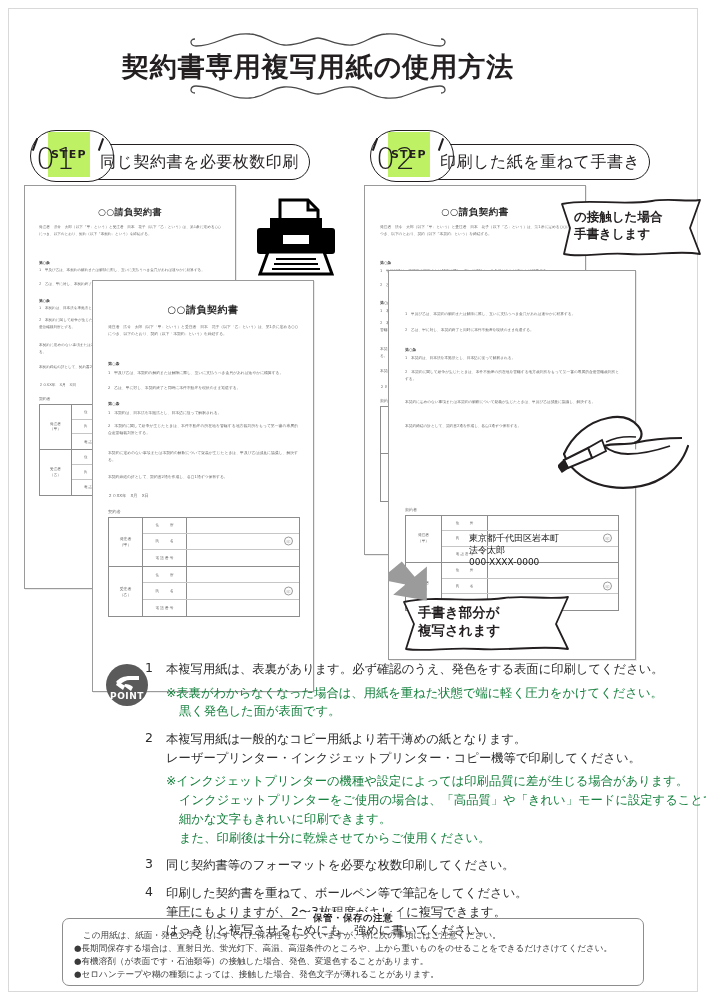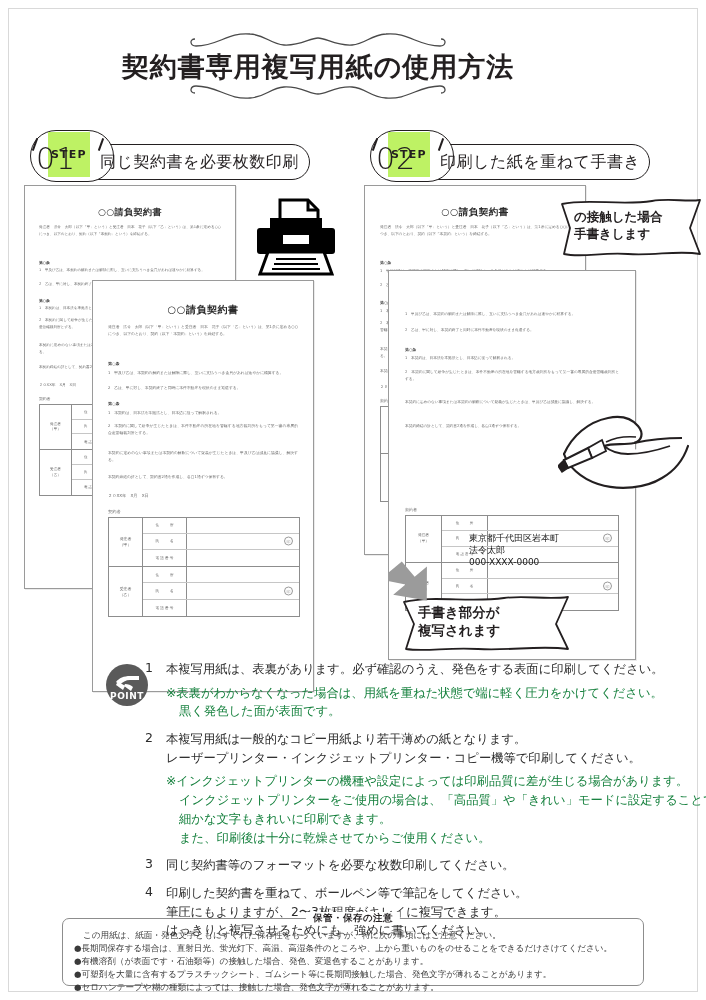--- a/index.html
+++ b/index.html
@@ -523,16 +523,15 @@
     </div>
   </div>
 </div>
 
 <div class="caution">
   <div class="caution-title">保管・保存の注意</div>
   <div class="caution-body">
     <div class="caution-line indent">この用紙は、紙面・発色文字ともにすぐれた保存性をもっていますが、特に次の事項にはご注意ください。</div>
     <div class="caution-line">●長期間保存する場合は、直射日光、蛍光灯下、高温、高湿条件のところや、上から重いものをのせることをできるだけさけてください。</div>
     <div class="caution-line">●有機溶剤（が表面です・石油類等）の接触した場合、発色、変退色することがあります。</div>
-    <div class="caution-line">●可塑剤を大量に含有するプラスチックシート、ゴムシート等に長期間接触した場合、発色文字が薄れることがあります。</div>
     <div class="caution-line">●セロハンテープや糊の種類によっては、接触した場合、発色文字が薄れることがあります。</div>
   </div>
 </div>
 
 </body></html>

